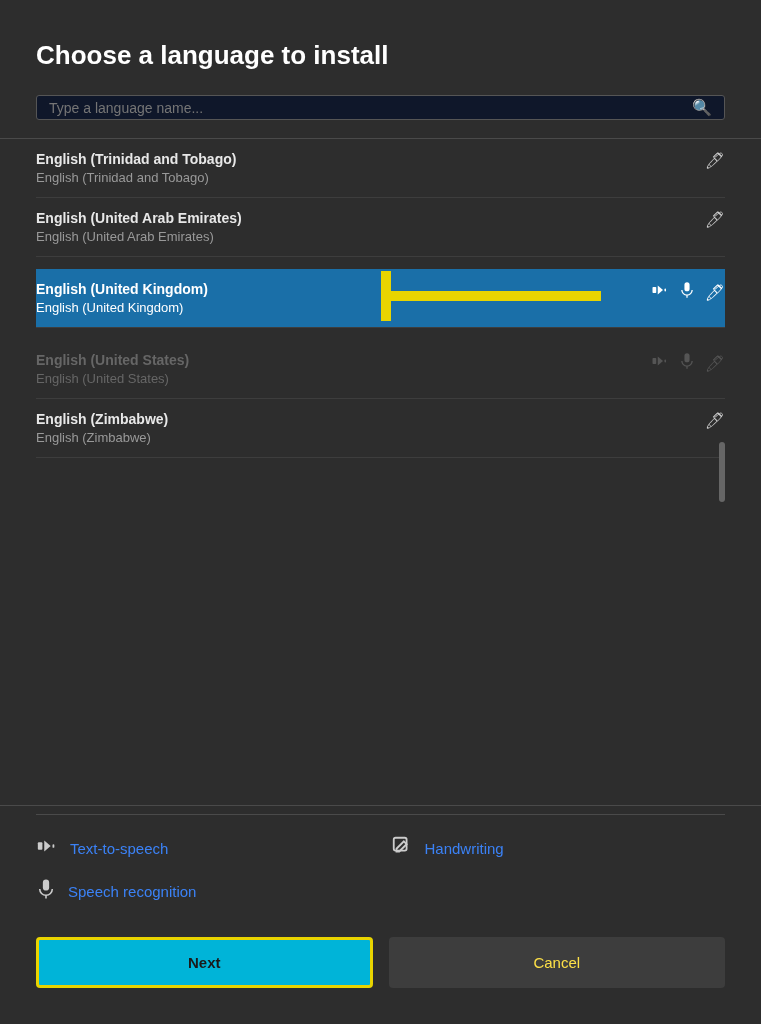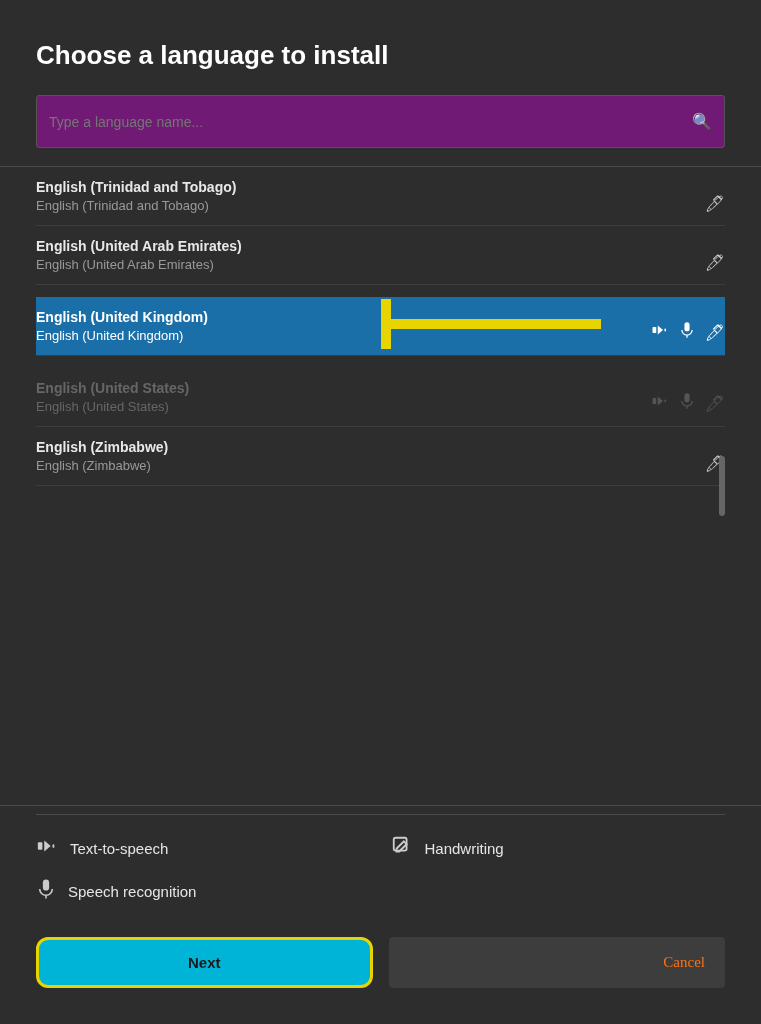--- a/index.html
+++ b/index.html
@@ -31,24 +31,24 @@
       font-size: 26px;
       font-weight: 700;
       color: #ffffff;
       margin-bottom: 24px;
       line-height: 1.2;
     }
 
     .search-container {
       display: flex;
       align-items: center;
-      background-color: #701a75;
+      background-color: #0f172a;
       border: 1px solid #555;
       border-radius: 3px;
-      padding: 16px 12px;
+      padding: 2px 12px;
       margin-bottom: 18px;
     }
 
     .search-input {
       flex: 1;
       background: transparent;
       border: none;
       outline: none;
       color: #aaa;
       font-size: 14px;
@@ -66,21 +66,21 @@
       margin: 0 -36px;
     }
 
     .language-list {
       flex: 1;
       overflow-y: auto;
     }
 
     .language-item {
       display: flex;
-      align-items: flex-end;
+      align-items: flex-start;
       justify-content: space-between;
       padding: 12px 0;
       border-bottom: 1px solid #3d3d3d;
       cursor: pointer;
       position: relative;
       gap: 36px;
     }
 
     .language-item.selected {
       background-color: #1a6fa8;
@@ -166,54 +166,53 @@
       gap: 12px;
     }
 
     .feature-icon {
       font-size: 18px;
       color: #ccc;
     }
 
     .feature-label {
       font-size: 15px;
-      color: #e5e5e5;
+      color: #3b82f6;
     }
 
     
     .button-row {
       display: grid;
       grid-template-columns: 1fr 1fr;
       gap: 16px;
       margin-top: 8px;
     }
 
     .btn-next {
       padding: 14px 20px;
       background-color: #00b4d8;
       color: #1a1a1a;
       font-size: 15px;
       font-weight: 600;
       border: 3px solid #e8d400;
-      border-radius: 12px;
+      border-radius: 4px;
       cursor: pointer;
       text-align: center;
     }
 
     .btn-cancel {
       padding: 14px 20px;
       background-color: #3d3d3d;
-      color: #f97316;
+      color: #fde047;
       font-size: 15px;
       font-weight: 400;
       border: none;
       border-radius: 4px;
       cursor: pointer;
-      text-align: right;
-      font-family: Liberation Serif, serif;
+      text-align: center;
     }
 
     
     .language-list::-webkit-scrollbar {
       width: 6px;
     }
     .language-list::-webkit-scrollbar-track {
       background: #2d2d2d;
     }
     .language-list::-webkit-scrollbar-thumb {

